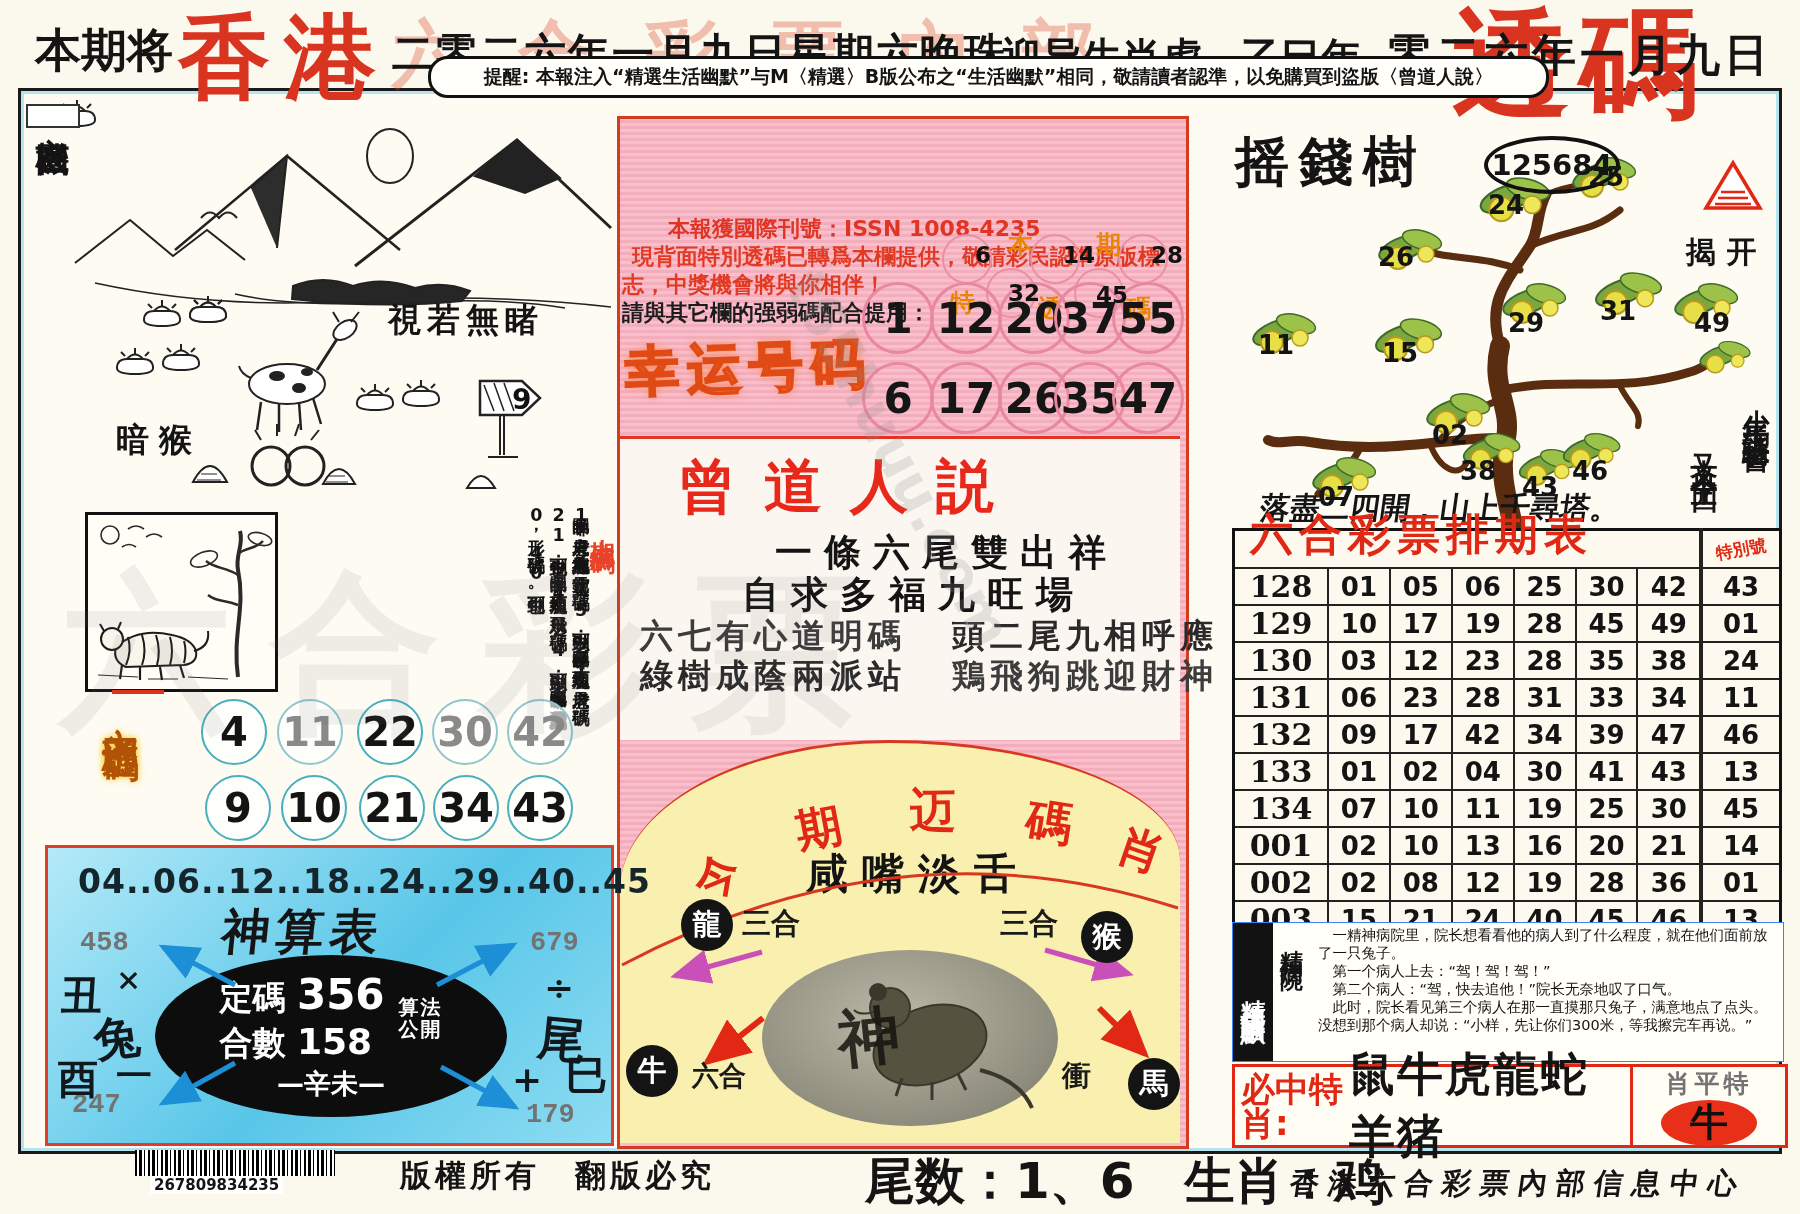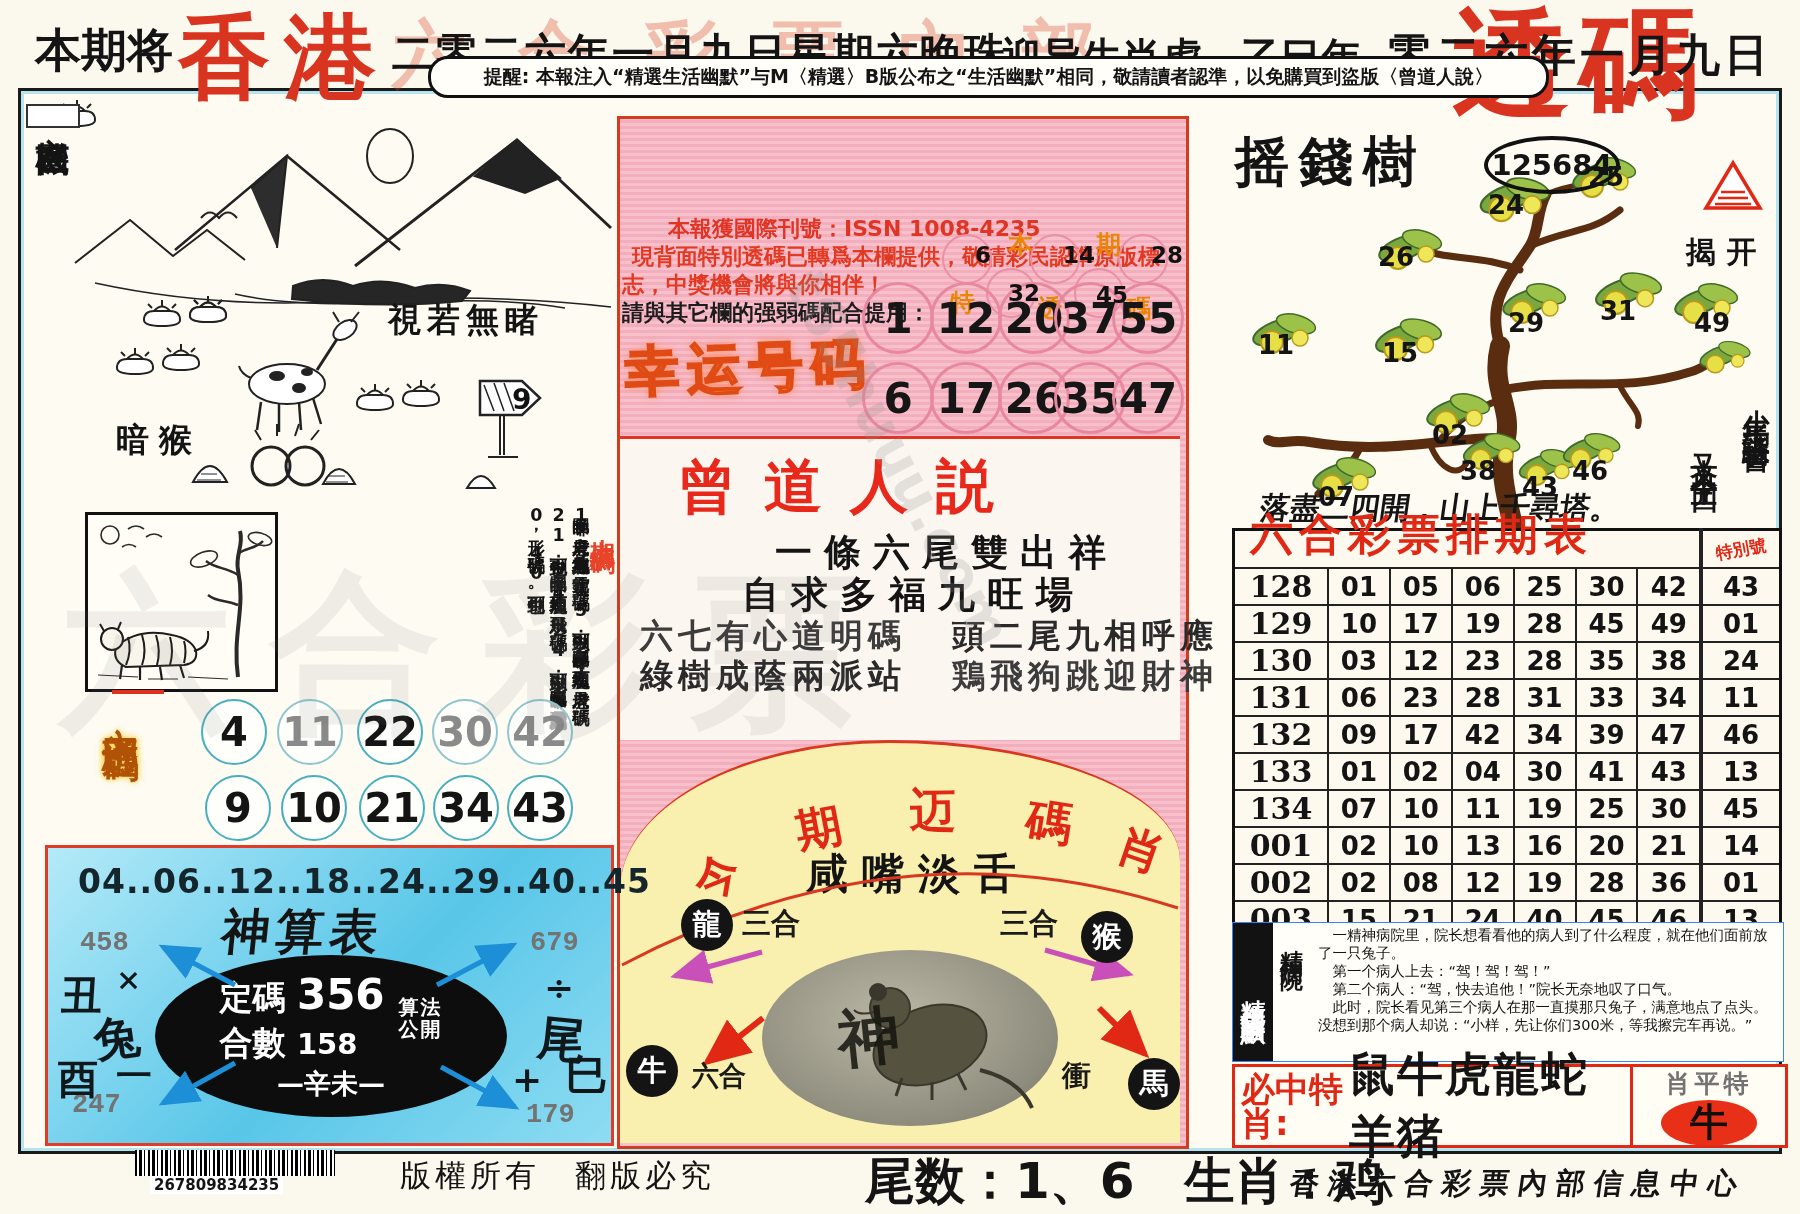--- a/index.html
+++ b/index.html
@@ -216,21 +216,21 @@
   <span class="a bb-char" style="left:512px;top:1058px;font-size:36px;">+</span>
   <div class="a bb-ellipse">
     <div style="display:flex;align-items:center;gap:14px;">
       <div>
         <div style="font-size:33px;font-weight:bold;white-space:nowrap;">
           <span>定碼</span>
           <span style="font-size:42px;">356</span>
         </div>
         <div style="font-size:33px;font-weight:bold;white-space:nowrap;">
           <span>合數</span>
-          <span style="font-size:29px;text-align:right;">158</span>
+          <span style="font-size:36px;text-align:right;">158</span>
         </div>
       </div>
       <div style="display:grid;grid-template-columns:22px 22px;font-size:20px;font-weight:bold;line-height:1.1;">
         <span>算</span>
         <span>法</span>
         <span>公</span>
         <span>開</span>
       </div>
     </div>
     <div style="font-size:27px;font-weight:bold;">—辛未—</div>
@@ -535,20 +535,20 @@
     <span style="width:108px;font-size:34px;font-weight:900;color:#e02814;line-height:1;padding-left:6px;">必中特肖:</span>
     <span class="ser" style="font-size:46px;font-weight:900;letter-spacing:2px;flex:1;">鼠牛虎龍蛇羊猪</span>
     <div class="mh-right">
       <span style="font-size:25px;font-weight:900;color:#737373;letter-spacing:4px;">肖平特</span>
       <div class="mh-oval">牛</div>
     </div>
   </div>
 
   <div class="a barcode"></div>
   <span class="a" style="left:150px;top:1176px;font-size:15px;font-weight:bold;background:#fff;padding:0 4px;z-index:4;">267809834235</span>
-  <span class="a" style="left:400px;top:1155px;font-size:31px;font-weight:400;letter-spacing:4px;z-index:3;">版權所有　翻版必究</span>
+  <span class="a" style="left:400px;top:1155px;font-size:31px;font-weight:700;letter-spacing:4px;z-index:3;">版權所有　翻版必究</span>
   <span class="a" style="left:865px;top:1148px;font-size:50px;font-weight:900;z-index:3;white-space:nowrap;">尾数：1、6　生肖：鸡</span>
   <span class="a ser" style="left:1290px;top:1164px;font-size:29px;font-weight:bold;letter-spacing:9px;transform:skewX(-8deg);z-index:3;white-space:nowrap;">香港六合彩票內部信息中心</span>
 
   <span class="a wm ser" style="left:60px;top:540px;font-size:170px;color:rgba(110,110,110,.10);letter-spacing:40px;white-space:nowrap;">六合彩票</span>
   <span class="a wm" style="left:830px;top:260px;font-size:56px;color:rgba(140,140,140,.22);transform:rotate(62deg);transform-origin:left top;white-space:nowrap;">t65huuu.com</span>
 
 </div>
 
 </body></html>

